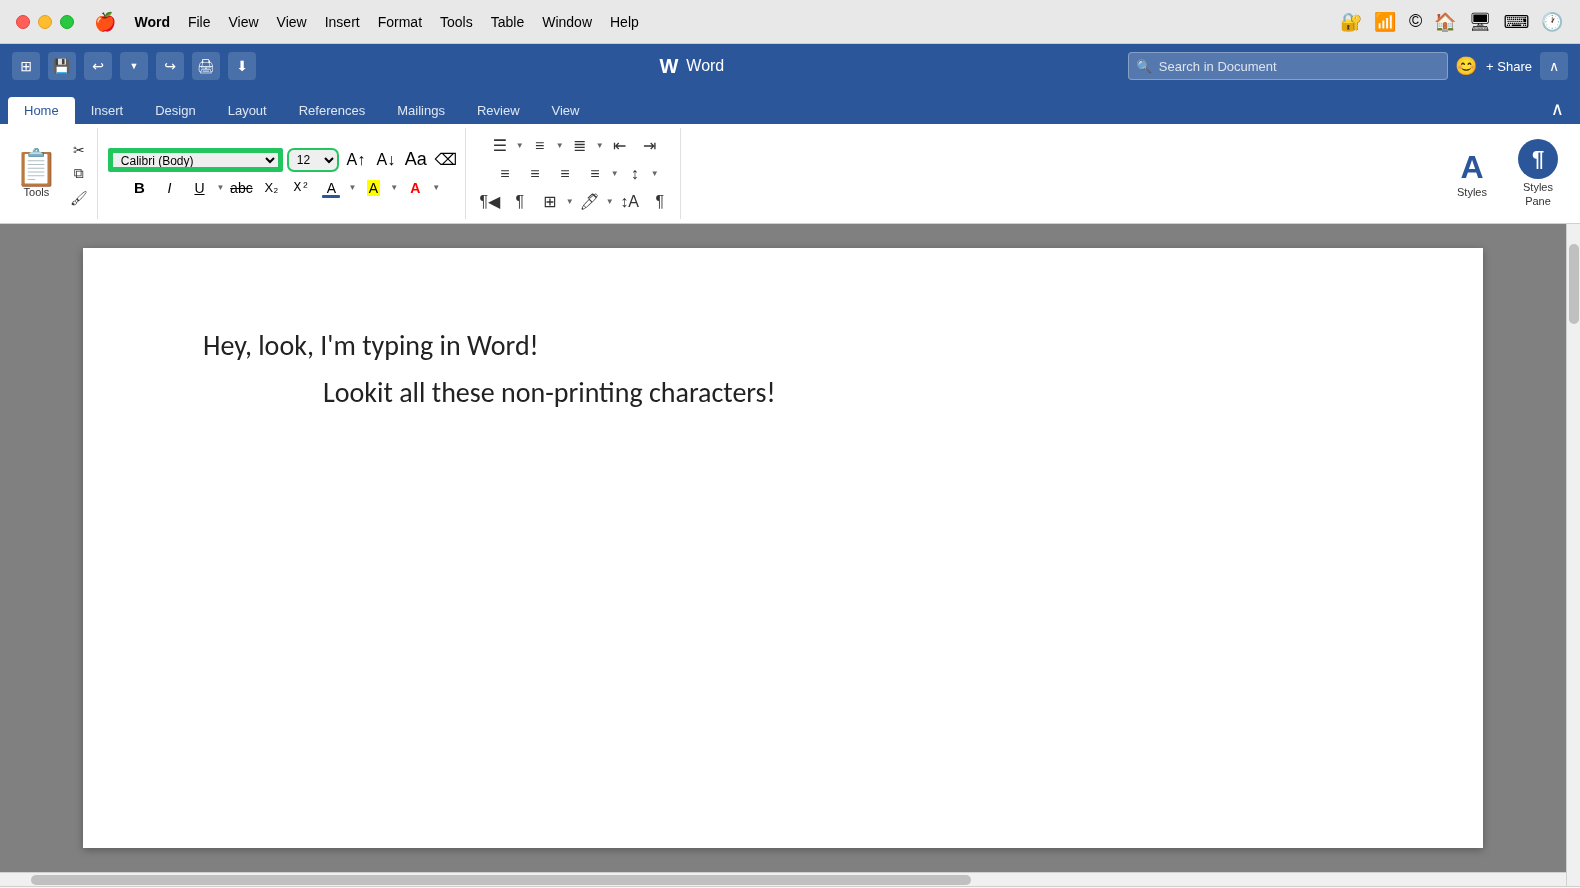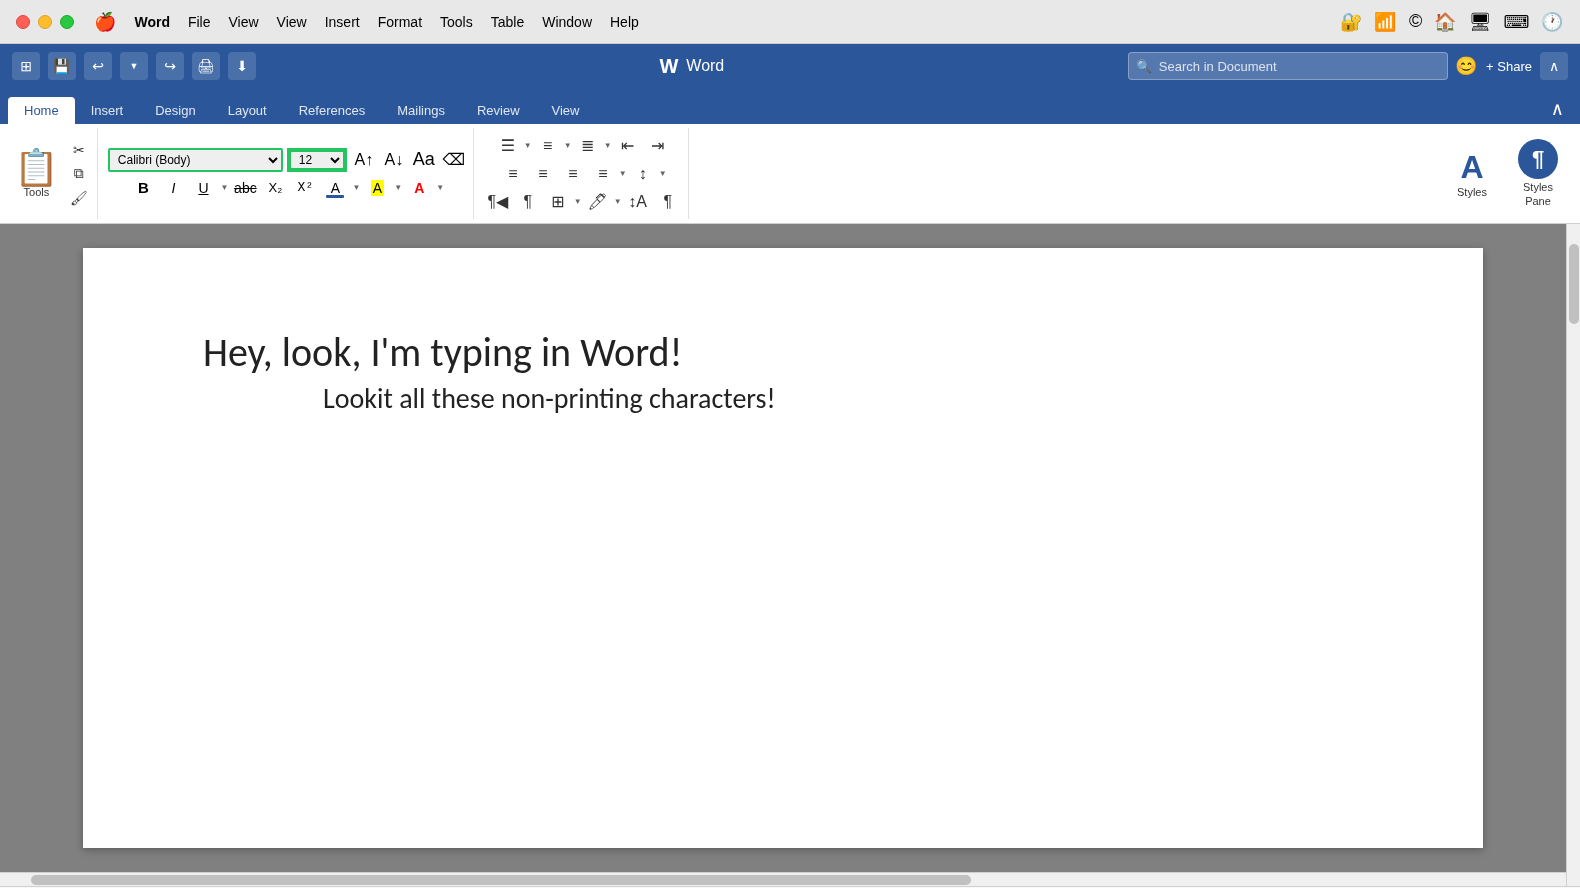--- a/index.html
+++ b/index.html
@@ -122,31 +122,31 @@
     .paste-label { font-size: 11px; color: #333; }
     .paste-small-btns { display: flex; flex-direction: column; gap: 2px; }
     .small-ribbon-btn { width: 24px; height: 22px; border: none; background: none; cursor: pointer; font-size: 14px; display: flex; align-items: center; justify-content: center; color: #333; }
 
     
     .font-group { gap: 4px; }
     .font-row { display: flex; align-items: center; gap: 4px; }
     .font-select {
       width: 175px;
       height: 24px;
-      border: 2px solid #22c55e;
+      border: 5px solid #22c55e;
       border-radius: 2px;
       font-size: 12px;
       padding: 0 4px;
       cursor: pointer;
     }
     .size-select {
-      width: 60px;
+      width: 52px;
       height: 24px;
-      border: 4px solid #22c55e;
-      border-radius: 0;
+      border: 2px solid #22c55e;
+      border-radius: 7px;
       font-size: 12px;
       padding: 0 4px;
       cursor: pointer;
     }
     .font-btn { width: 26px; height: 24px; border: none; background: none; cursor: pointer; font-size: 14px; display: flex; align-items: center; justify-content: center; border-radius: 2px; }
     .btn-B { font-weight: bold; font-size: 15px; }
     .btn-I { font-style: italic; font-size: 14px; }
     .btn-U { text-decoration: underline; font-size: 14px; }
     .btn-strike { text-decoration: line-through; font-size: 14px; }
     .color-underline { position: absolute; bottom: 2px; left: 4px; right: 4px; height: 3px; border-radius: 1px; }
@@ -181,24 +181,24 @@
     .doc-page {
       background: white;
       width: 100%;
       max-width: 1400px;
       min-height: 600px;
       box-shadow: 0 2px 8px rgba(0,0,0,0.3);
       padding: 80px 120px;
       position: relative;
     }
     .doc-text-line1 {
-      font-size: 40px;
+      font-size: 28px;
       font-family: 'Calibri', 'Helvetica Neue', Arial, sans-serif;
       color: #222;
-      margin-bottom: 4px;
+      margin-bottom: 12px;
     }
     .doc-text-line2 {
       font-size: 28px;
       font-family: 'Calibri', 'Helvetica Neue', Arial, sans-serif;
       color: #222;
       margin-left: 120px;
     }
 
     
     .scrollbar-track {

